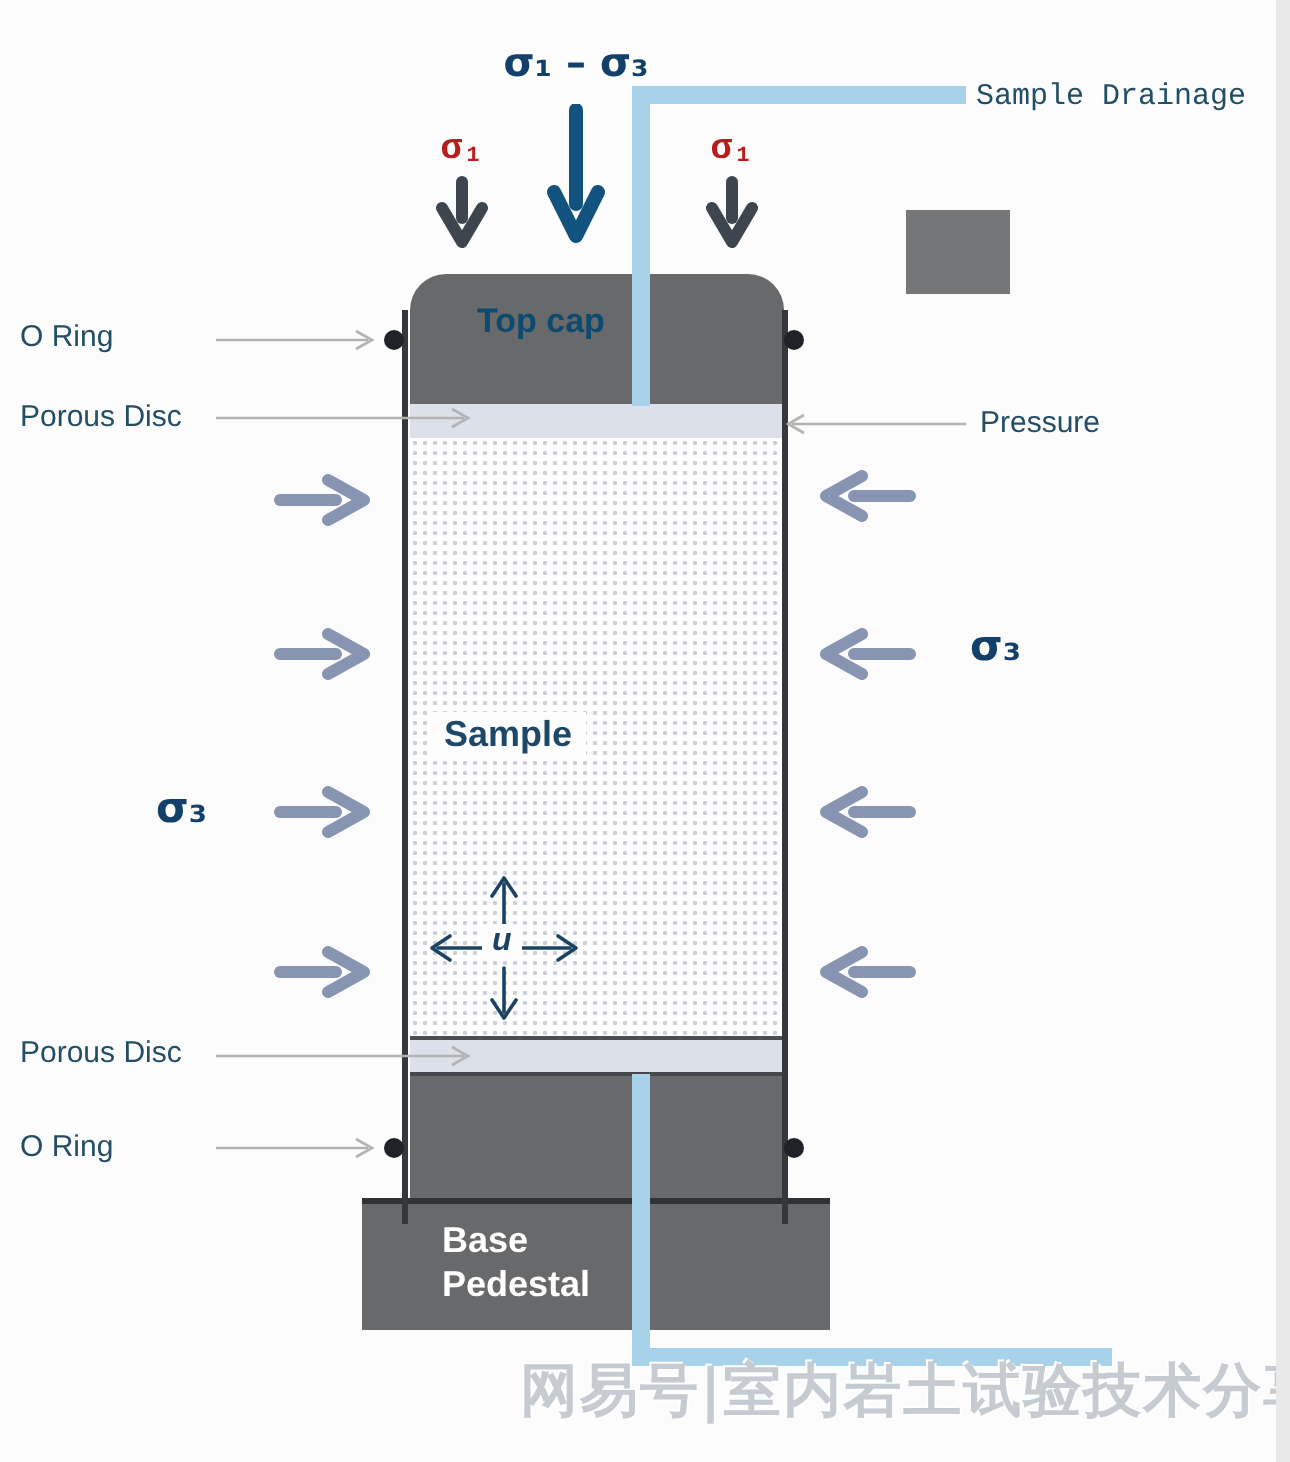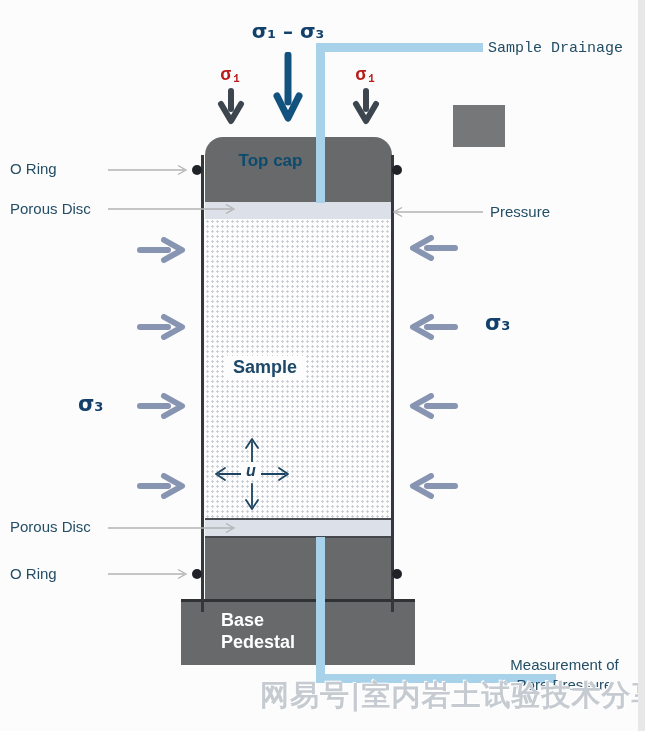--- a/index.html
+++ b/index.html
@@ -170,24 +170,20 @@
   <div class="abs lbl lbl-r" style="left:10px;top:201px;width:93px;">Porous Disc</div>
   <div class="abs lbl lbl-r" style="left:10px;top:519px;width:93px;">Porous Disc</div>
   <div class="abs lbl lbl-r" style="left:10px;top:566px;width:93px;">O Ring</div>
 
   <div class="abs lbl" style="left:490px;top:204px;">Pressure</div>
 
   <div class="abs sigma" style="left:78px;top:392px;font-size:21px;">σ₃</div>
   <div class="abs sigma" style="left:485px;top:311px;font-size:21px;">σ₃</div>
 
   <div class="abs cap-text" style="left:213px;top:151px;width:115px;z-index:9;">Top cap</div>
-  <div class="abs white-badge" style="left:226px;top:356px;font-size:18px;font-weight:bold;color:#1d4868;z-index:9;">Sample</div>
+  <div class="abs white-badge" style="left:215px;top:356px;font-size:18px;font-weight:bold;color:#1d4868;z-index:9;">Sample</div>
   <div class="abs white-badge" style="left:241px;top:462px;font-size:16px;font-weight:bold;font-style:italic;color:#1c4361;z-index:9;padding:0 5px;">u</div>
   <div class="abs" style="left:221px;top:609px;width:100px;font-size:18px;font-weight:bold;color:#ffffff;line-height:22px;z-index:9;">Base Pedestal</div>
 
-  <div class="abs" style="left:492px;top:655px;width:145px;text-align:center;z-index:8;">
-    <div class="lbl" style="line-height:20px;">Measurement of</div>
-    <div class="lbl" style="line-height:20px;">Pore Pressure</div>
-  </div>
 
   <div class="abs watermark">网易号|室内岩土试验技术分享</div>
 
 </div>
 
 </body></html>

